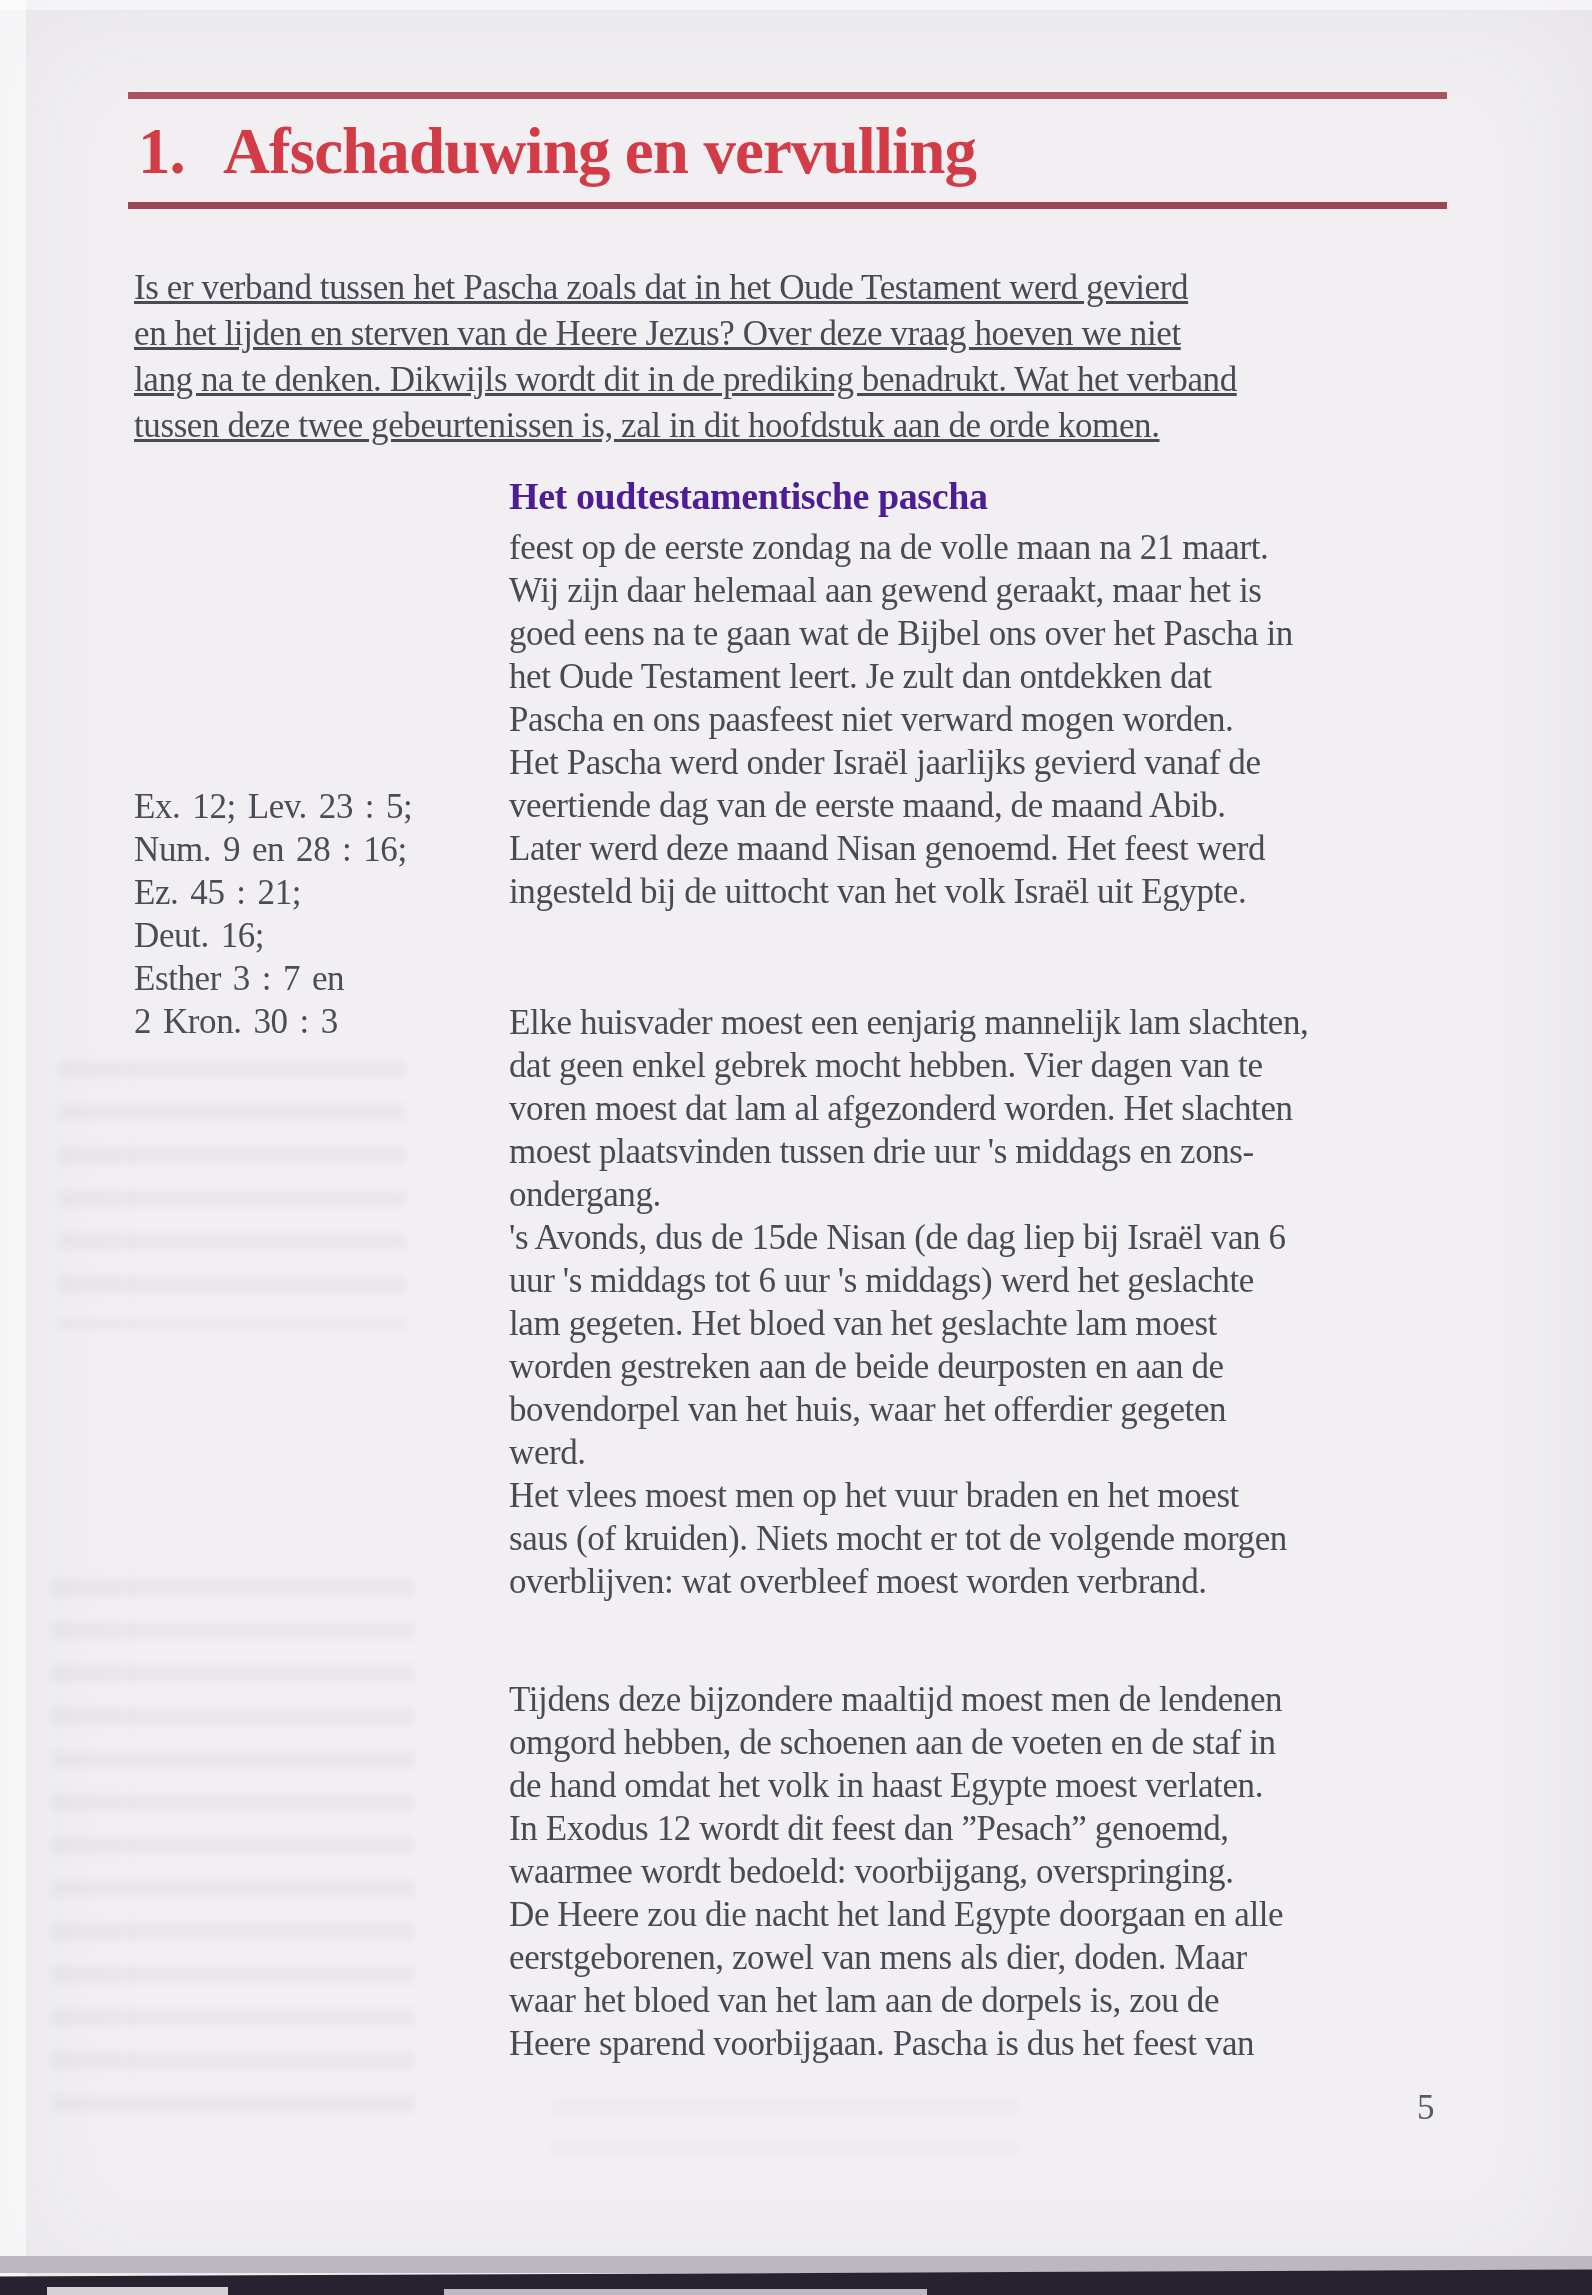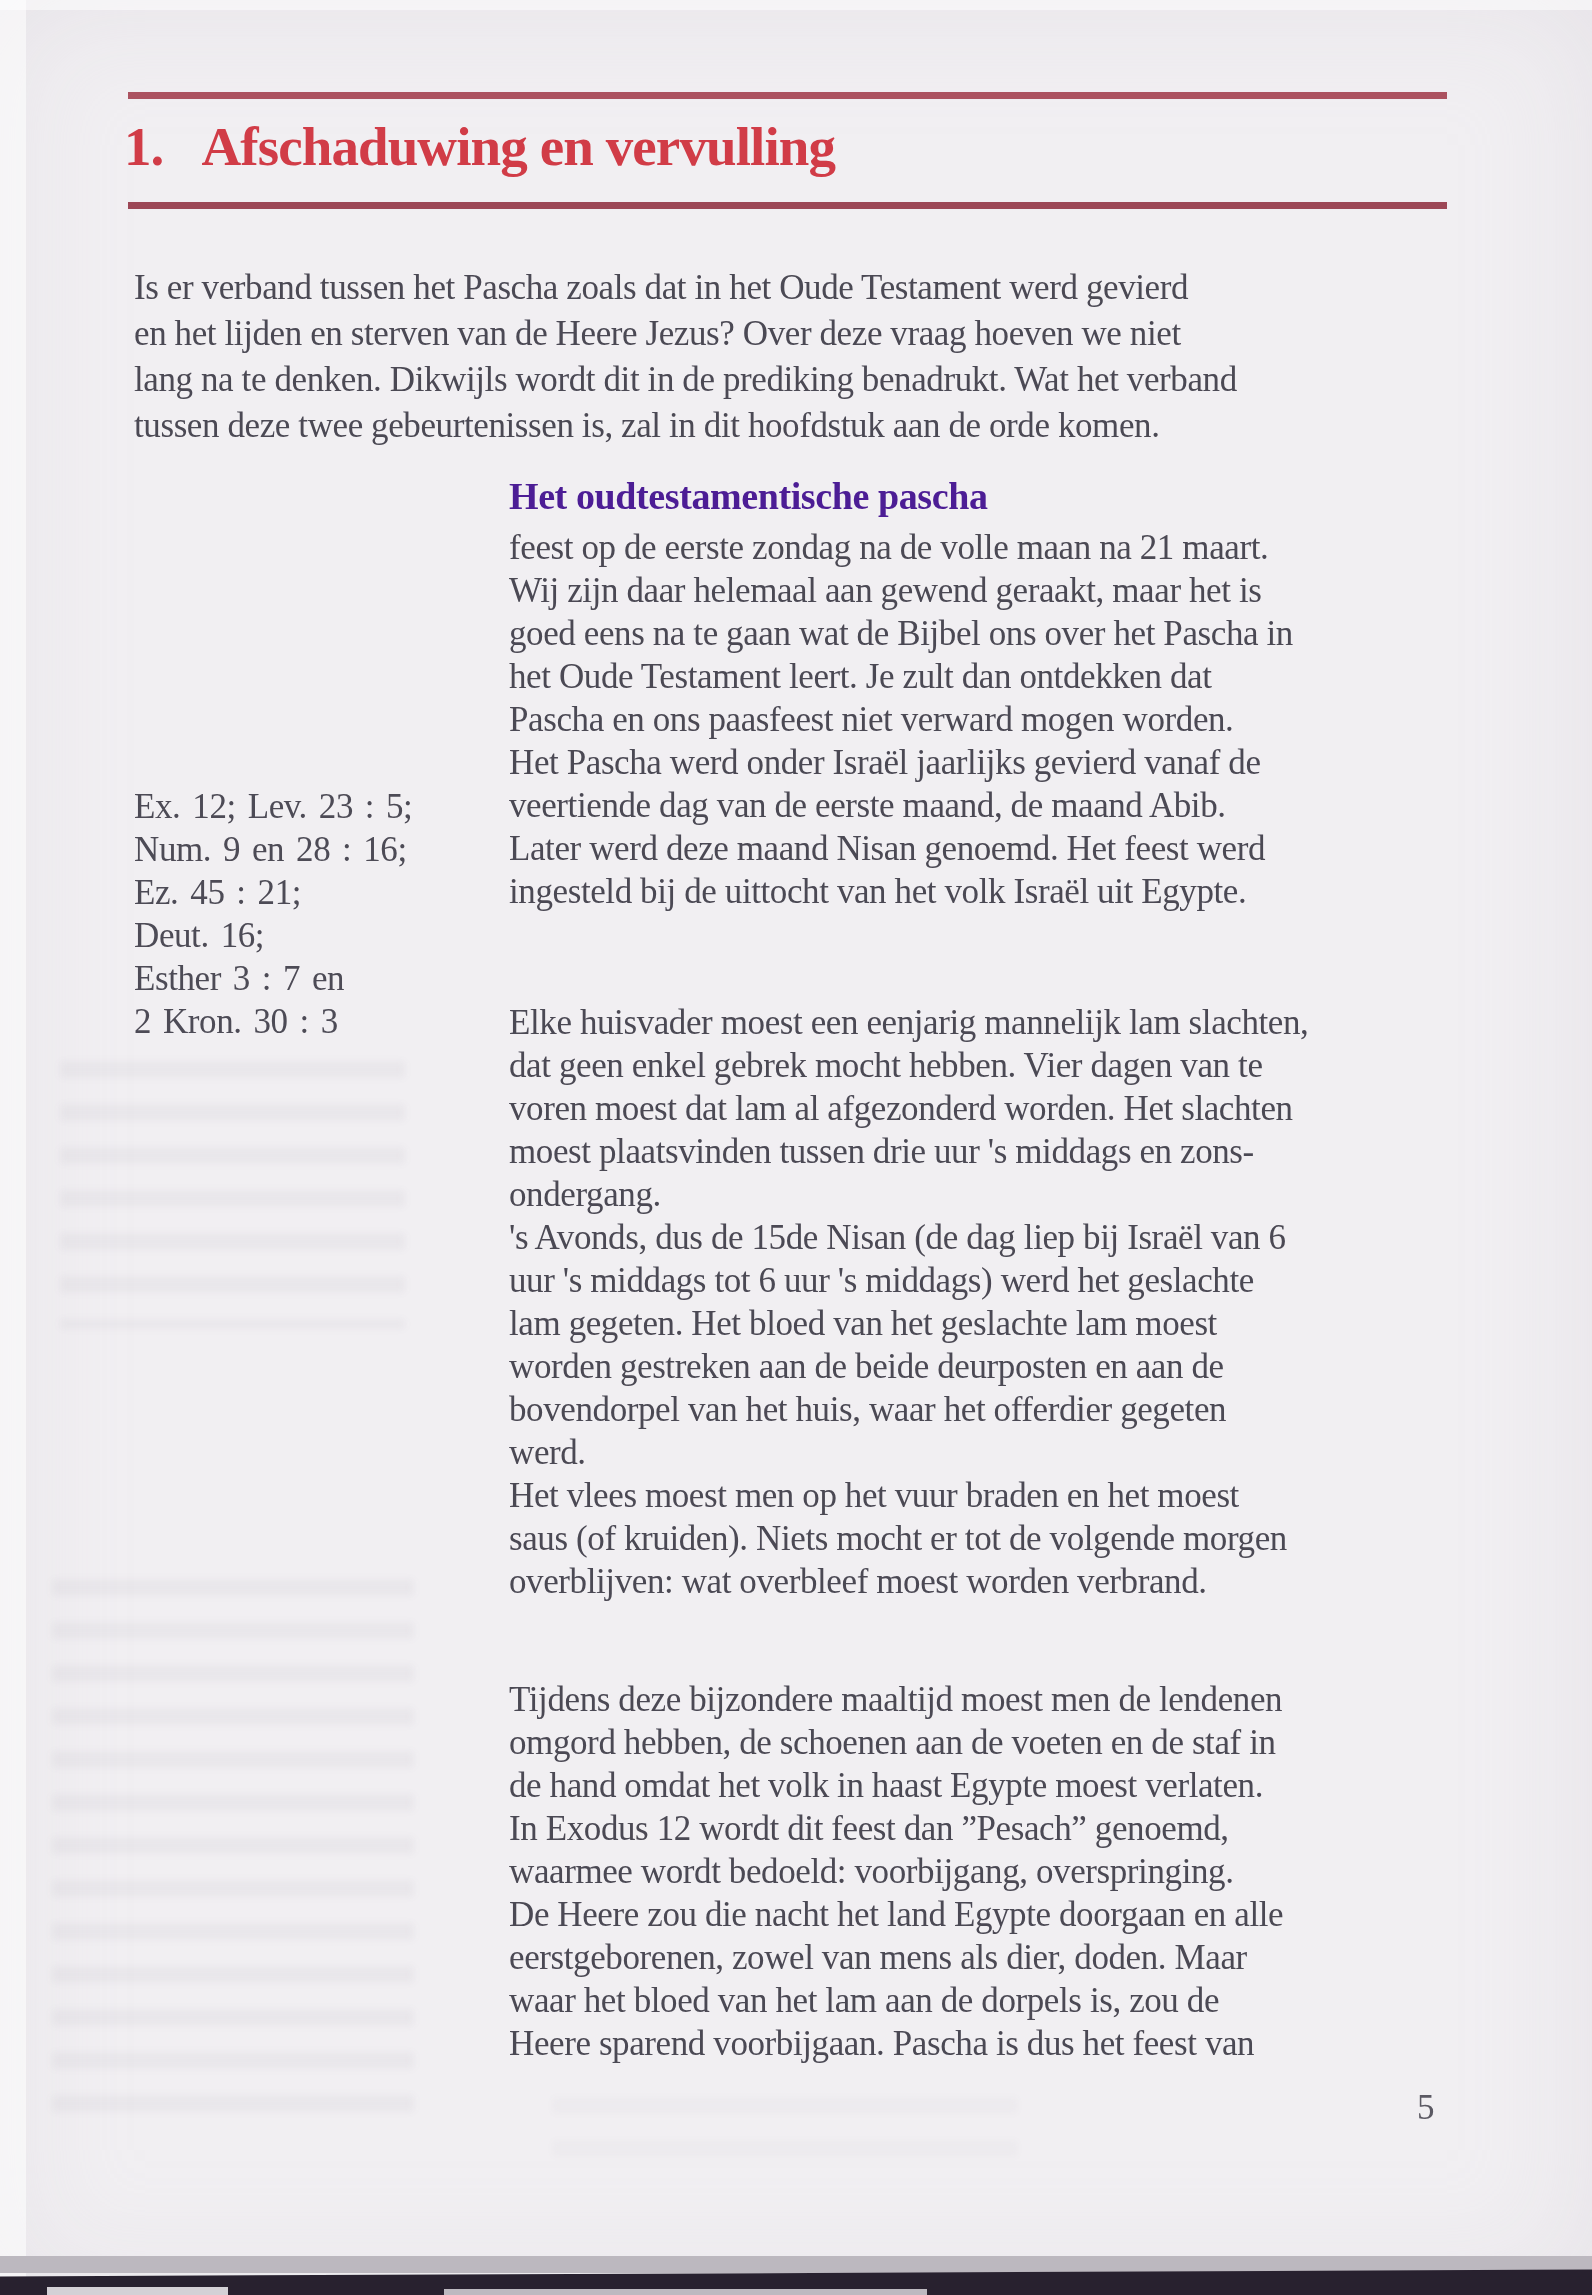--- a/index.html
+++ b/index.html
@@ -17,27 +17,27 @@
   }
 
   .edge-left  { position:absolute; left:0; top:0; width:26px; height:2295px; background:rgba(255,255,255,.55); }
   .edge-top   { position:absolute; left:0; top:0; width:1592px; height:10.4px; background:rgba(255,255,255,.5); }
 
   .rule { position:absolute; left:128px; width:1319px; }
   .rule-top { top:92px; height:7px; background:#ab5260; }
   .rule-mid { top:202px; height:7px; background:#9c4756; }
 
   .chapter {
-    position:absolute; left:124px; top:119px;
-    font-size:55px; font-weight:bold; line-height:1;
+    position:absolute; left:138px; top:119px;
+    font-size:65px; font-weight:bold; line-height:1;
     color:#d13c47; letter-spacing:-0.9px; white-space:nowrap;
   }
   .chapter .chnum { margin-right:38px; }
 
-  .intro { position:absolute; left:134px; top:265px; width:1333px; }
+  .intro { position:absolute; left:134px; top:265px; width:1333px;text-decoration:underline; }
   .intro .tline { height:46px; line-height:46px; }
 
   .tline {
     height:43px; line-height:43px; white-space:nowrap;
     font-size:35px; letter-spacing:-0.4px;
   }
 
   .section-heading {
     position:absolute; left:509px; top:474px; margin:0;
     font-size:38px; font-weight:bold; color:#4c1d95;

